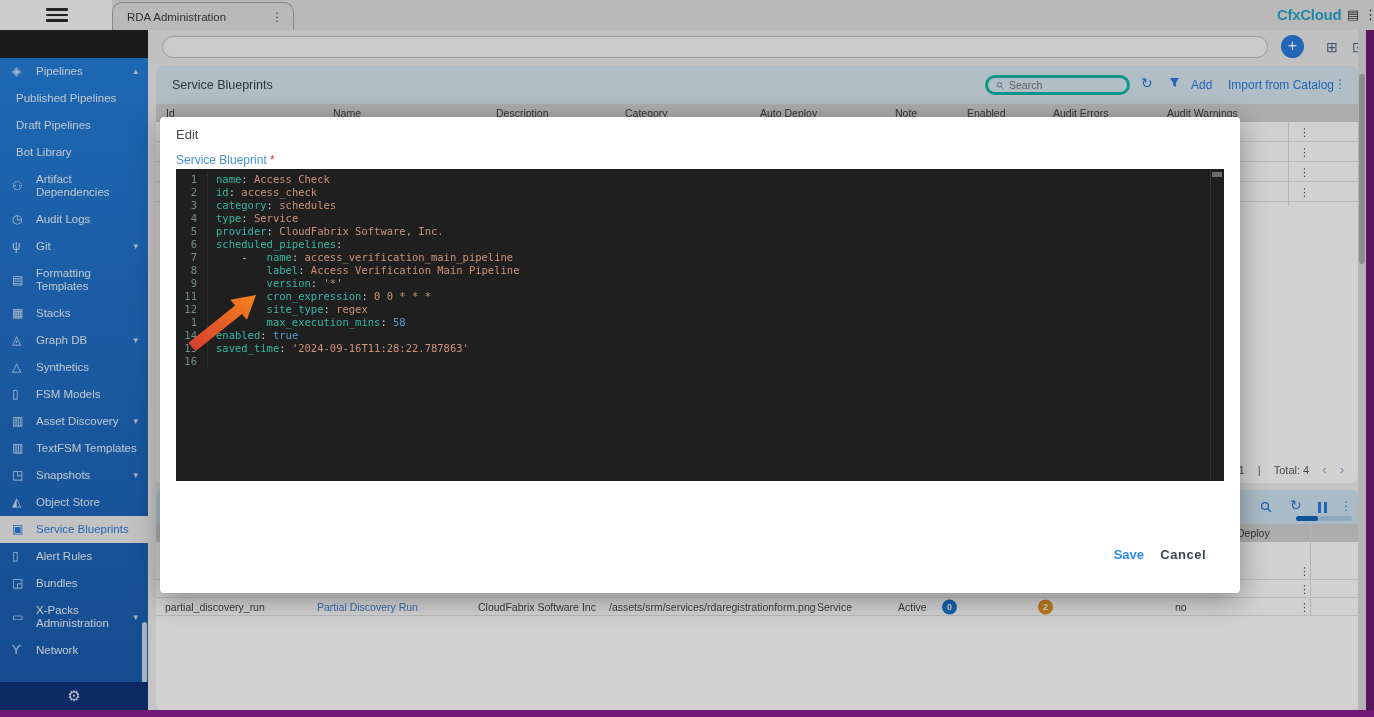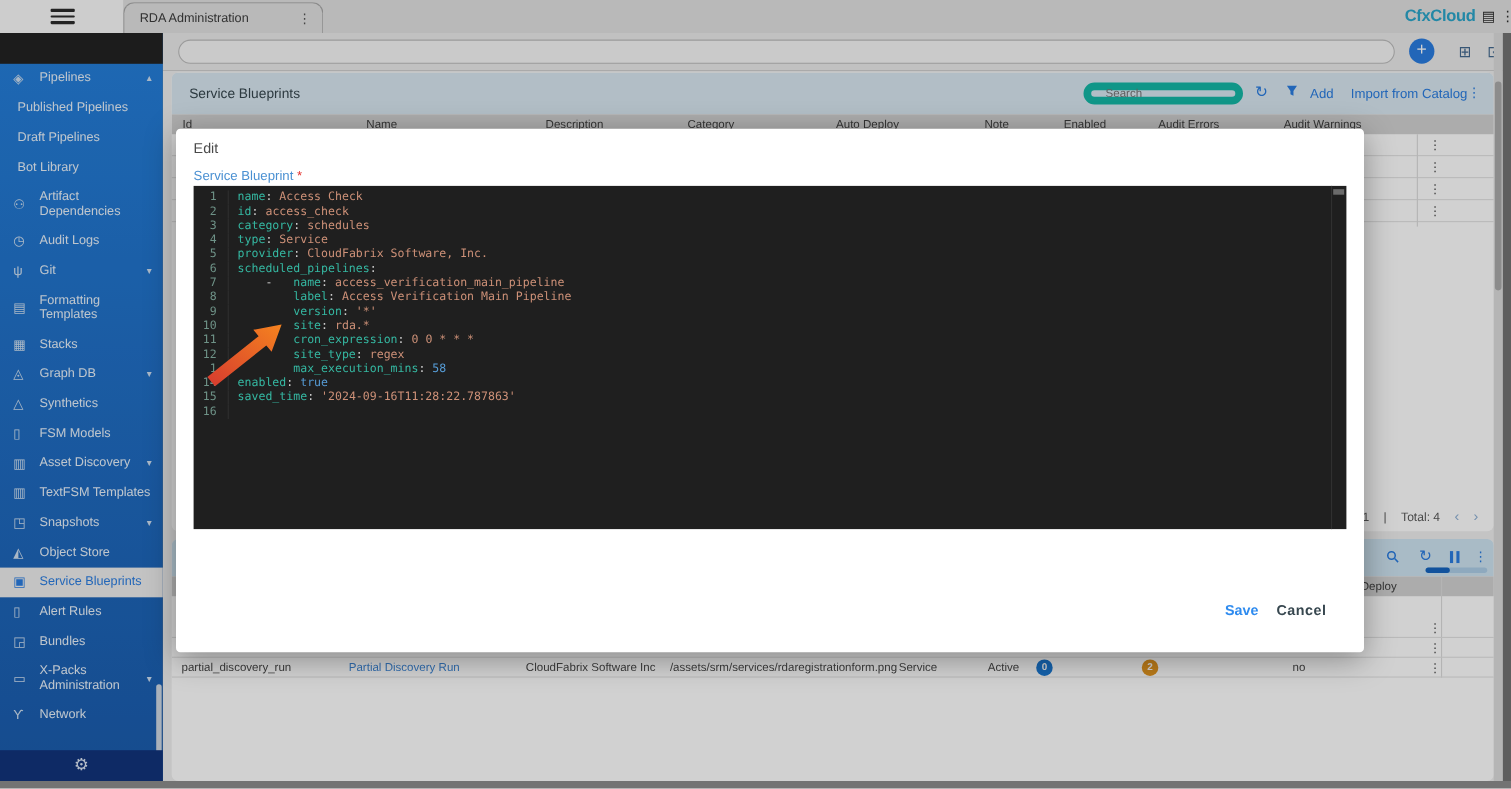--- a/index.html
+++ b/index.html
@@ -1,17 +1,17 @@
 <!DOCTYPE html>
 <html style="--c-key: #35b8a2; --c-val: #ce9178; --c-lit: #569cd6;"><head>
 <meta charset="utf-8">
 <style>
   * { margin:0; padding:0; box-sizing:border-box; }
   body { background:#ffffff; font-family:"Liberation Sans", sans-serif; }
-  #app { position:relative; width:1374px; height:717px; background:#737373; overflow:hidden; }
+  #app { position:relative; width:1374px; height:717px; background:#701a75; overflow:hidden; }
 
   
   .topbar { position:absolute; left:0; top:0; width:1374px; height:30px; background:#e2e2e2; }
   .topbar-left { position:absolute; left:0; top:0; width:112px; height:30px; background:#fafafa; }
   .hamburger { position:absolute; left:46px; top:8px; width:22px; height:14px; cursor:pointer; }
   .hamburger i { display:block; height:2.5px; background:#2b2b2b; margin-bottom:3px; border-radius:1px; }
   .tab { position:absolute; left:112px; top:2px; width:182px; height:28px; background:#e2e2e2;
          border:1px solid #a8a8a8; border-bottom:none; border-radius:10px 10px 0 0;
          display:flex; align-items:center; padding:0 10px 0 14px; }
   .tab-label { font-size:11.5px; color:#3c3c3c; flex:1; }
@@ -51,21 +51,21 @@
   .content { position:absolute; left:148px; top:64px; width:1218px; height:646px; background:#efefef; }
   .main-scroll { position:absolute; left:1358px; top:30px; width:8px; height:680px; background:#dddddd; }
   .main-scroll i { position:absolute; left:1px; top:44px; width:6px; height:190px; background:#ababab; border-radius:3px; display:block;}
 
   .panel { position:absolute; background:#ffffff; border-radius:6px; overflow:hidden; }
   #panel1 { left:8px; top:2px; width:1202px; height:417px; }
   #panel2 { left:8px; top:426px; width:1202px; height:220px; }
 
   .p-titlebar1 { position:relative; height:38px; background:#d9e8f2; }
   .p-title { position:absolute; left:16px; top:12px; font-size:12.5px; color:#37474f; }
-  .p1-search { position:absolute; left:829px; top:9px; width:145px; height:20px; border:7px solid #14b8a6;
+  .p1-search { position:absolute; left:829px; top:9px; width:145px; height:20px; border:3px solid #14b8a6;
                border-radius:10px; display:flex; align-items:center; padding:0 8px; color:#6a7c8a; }
   .p1-search input { border:none; background:transparent; outline:none; width:110px; font-size:10.5px;
                      color:#444; margin-left:5px; }
   .p1-tool { position:absolute; top:11px; color:#2a7de1; font-size:12px; cursor:pointer; }
   .p1-link { position:absolute; top:12px; color:#2a7de1; font-size:12px; cursor:pointer; }
   .colheader { position:absolute; left:0; width:1202px; height:18px; background:#d2d2d2; }
   .colheader span { position:absolute; top:3px; font-size:10.5px; color:#3f3f3f; white-space:nowrap; }
   .t-row { position:absolute; left:0; width:1202px; border-bottom:1px solid #e3e3e3; }
   .row-dots { position:absolute; left:1143px; top:50%; transform:translateY(-50%); color:#444;
               font-size:11px; cursor:pointer; }
@@ -384,24 +384,20 @@
         </div>
         <div class="cl">
           <span class="ln">8</span>
           <span class="cd"><span class="sg-p">        </span><span class="sg-k">label</span><span class="sg-p">: </span><span class="sg-v">Access Verification Main Pipeline</span></span>
         </div>
         <div class="cl">
           <span class="ln">9</span>
           <span class="cd"><span class="sg-p">        </span><span class="sg-k">version</span><span class="sg-p">: </span><span class="sg-v">'*'</span></span>
         </div>
         <div class="cl">
-          <span class="ln">10</span>
-          <span class="cd"><span class="sg-p">        </span><span class="sg-k">site</span><span class="sg-p">: </span><span class="sg-v">rda.*</span></span>
-        </div>
-        <div class="cl">
           <span class="ln">11</span>
           <span class="cd"><span class="sg-p">        </span><span class="sg-k">cron_expression</span><span class="sg-p">: </span><span class="sg-v">0 0 * * *</span></span>
         </div>
         <div class="cl">
           <span class="ln">12</span>
           <span class="cd"><span class="sg-p">        </span><span class="sg-k">site_type</span><span class="sg-p">: </span><span class="sg-v">regex</span></span>
         </div>
         <div class="cl">
           <span class="ln">1</span>
           <span class="cd"><span class="sg-p">        </span><span class="sg-k">max_execution_mins</span><span class="sg-p">: </span><span class="sg-n">58</span></span>

